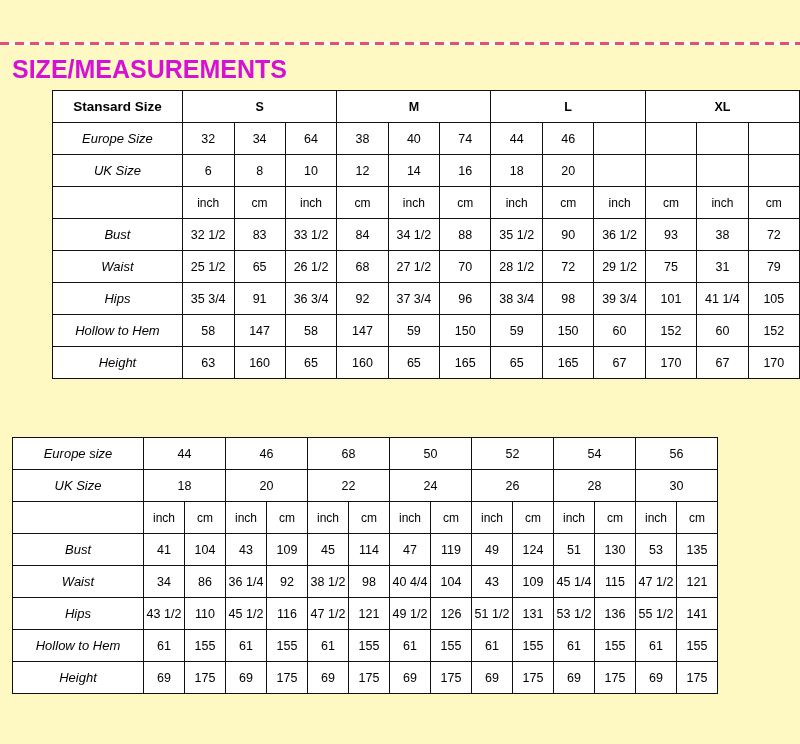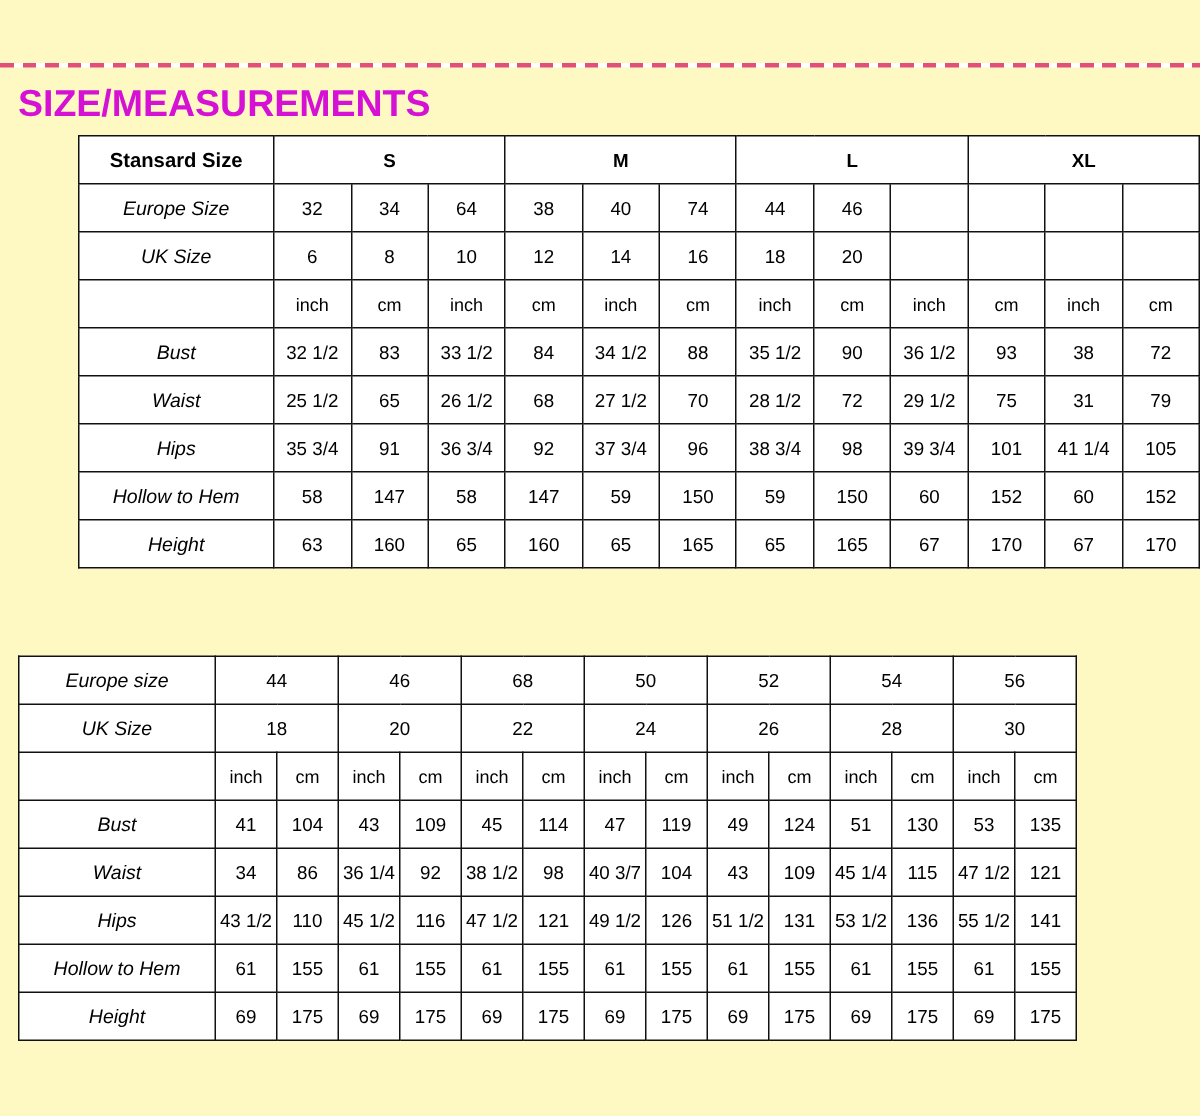--- a/index.html
+++ b/index.html
@@ -333,21 +333,21 @@
           <td>135</td>
         </tr>
         <tr>
           <td class="rowhead">Waist</td>
           <td>34</td>
           <td>86</td>
           <td>36 1/4</td>
           <td>92</td>
           <td>38 1/2</td>
           <td>98</td>
-          <td>40 3/7</td>
+          <td>40 4/4</td>
           <td>104</td>
           <td>43</td>
           <td>109</td>
           <td>45 1/4</td>
           <td>115</td>
           <td>47 1/2</td>
           <td>121</td>
         </tr>
         <tr>
           <td class="rowhead">Hips</td>

